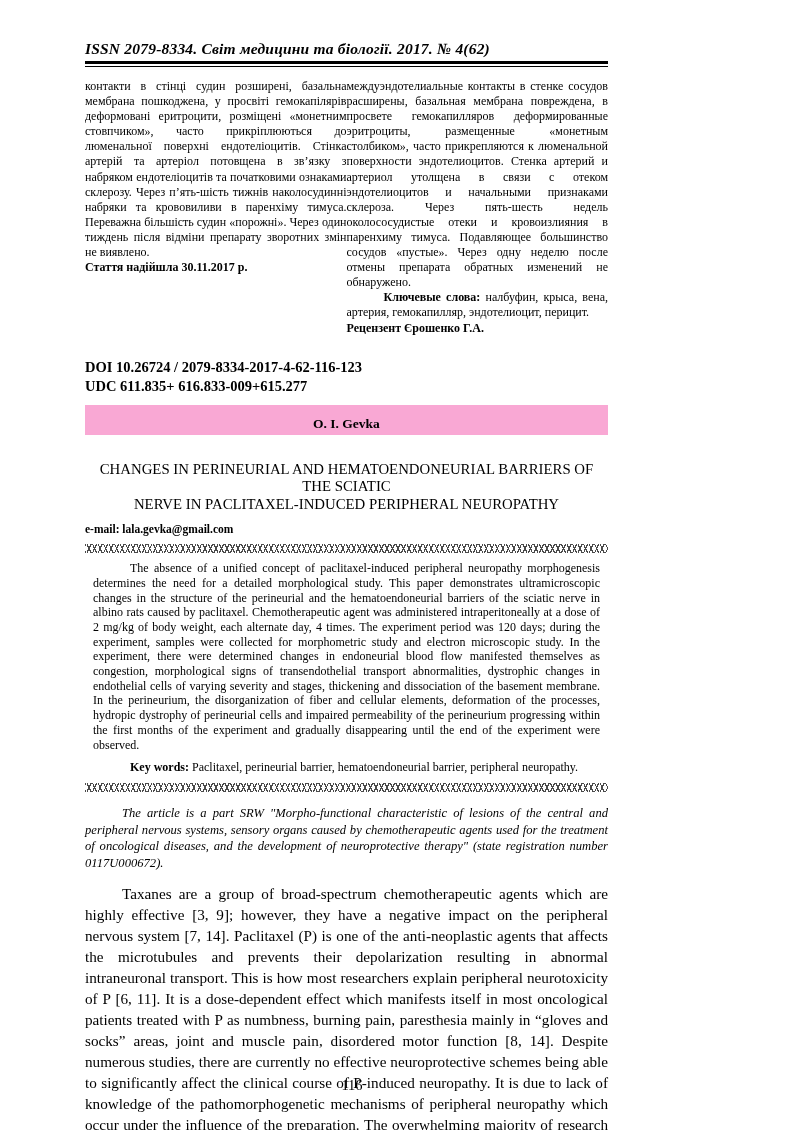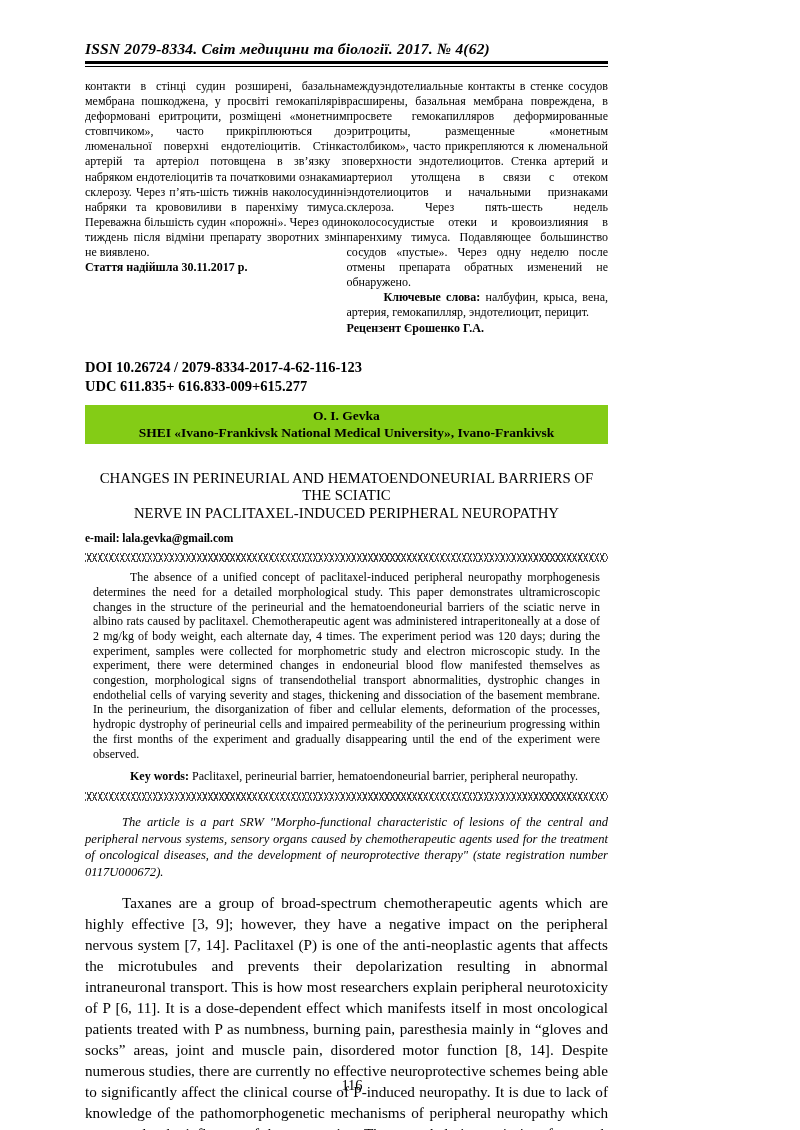--- a/index.html
+++ b/index.html
@@ -20,21 +20,21 @@
   .cols { display: flex; gap: 0; margin-top: 12px; font-size: 12px; line-height: 15.1px; }
   .col { flex: 1 1 0; text-align: justify; }
   .col p { margin: 0; }
   .right-note { margin-top: 1px; font-weight: bold; }
   .b { font-weight: bold; }
 
   
   .doi-block { margin-top: 22px; font-weight: bold; font-size: 14.5px; line-height: 19px; }
 
   
-  .author-block { margin-top: 9px; background: #84cc16; text-align: center; font-weight: bold; font-size: 13.5px; line-height: 17px; padding: 2px 0 3px 0; }
+  .author-block { margin-top: 9px; background: #f9a8d4; text-align: center; font-weight: bold; font-size: 13.5px; line-height: 17px; padding: 10px 0 3px 0; }
 
   
   .article-title { margin-top: 26px; text-align: center; font-weight: normal; font-size: 14.8px; line-height: 17.5px; padding: 0 6px; }
 
   
   .email-line { margin-top: 10px; text-align: left; font-weight: bold; font-size: 11.5px; }
 
   
   .hatch {
     height: 9px; margin-top: 9px;
@@ -81,21 +81,20 @@
     </div>
   </div>
 
   <div class="doi-block">
     <div>DOI 10.26724 / 2079-8334-2017-4-62-116-123</div>
     <div>UDC 611.835+ 616.833-009+615.277</div>
   </div>
 
   <div class="author-block">
     <div>O. I. Gevka</div>
-    <div>SHEI «Ivano-Frankivsk National Medical University», Ivano-Frankivsk</div>
   </div>
 
   <div class="article-title">
     <div>CHANGES IN PERINEURIAL AND HEMATOENDONEURIAL BARRIERS OF THE SCIATIC</div>
     <div>NERVE IN PACLITAXEL-INDUCED PERIPHERAL NEUROPATHY</div>
   </div>
 
   <div class="email-line">e-mail: lala.gevka@gmail.com</div>
 
   <div class="hatch"></div>

